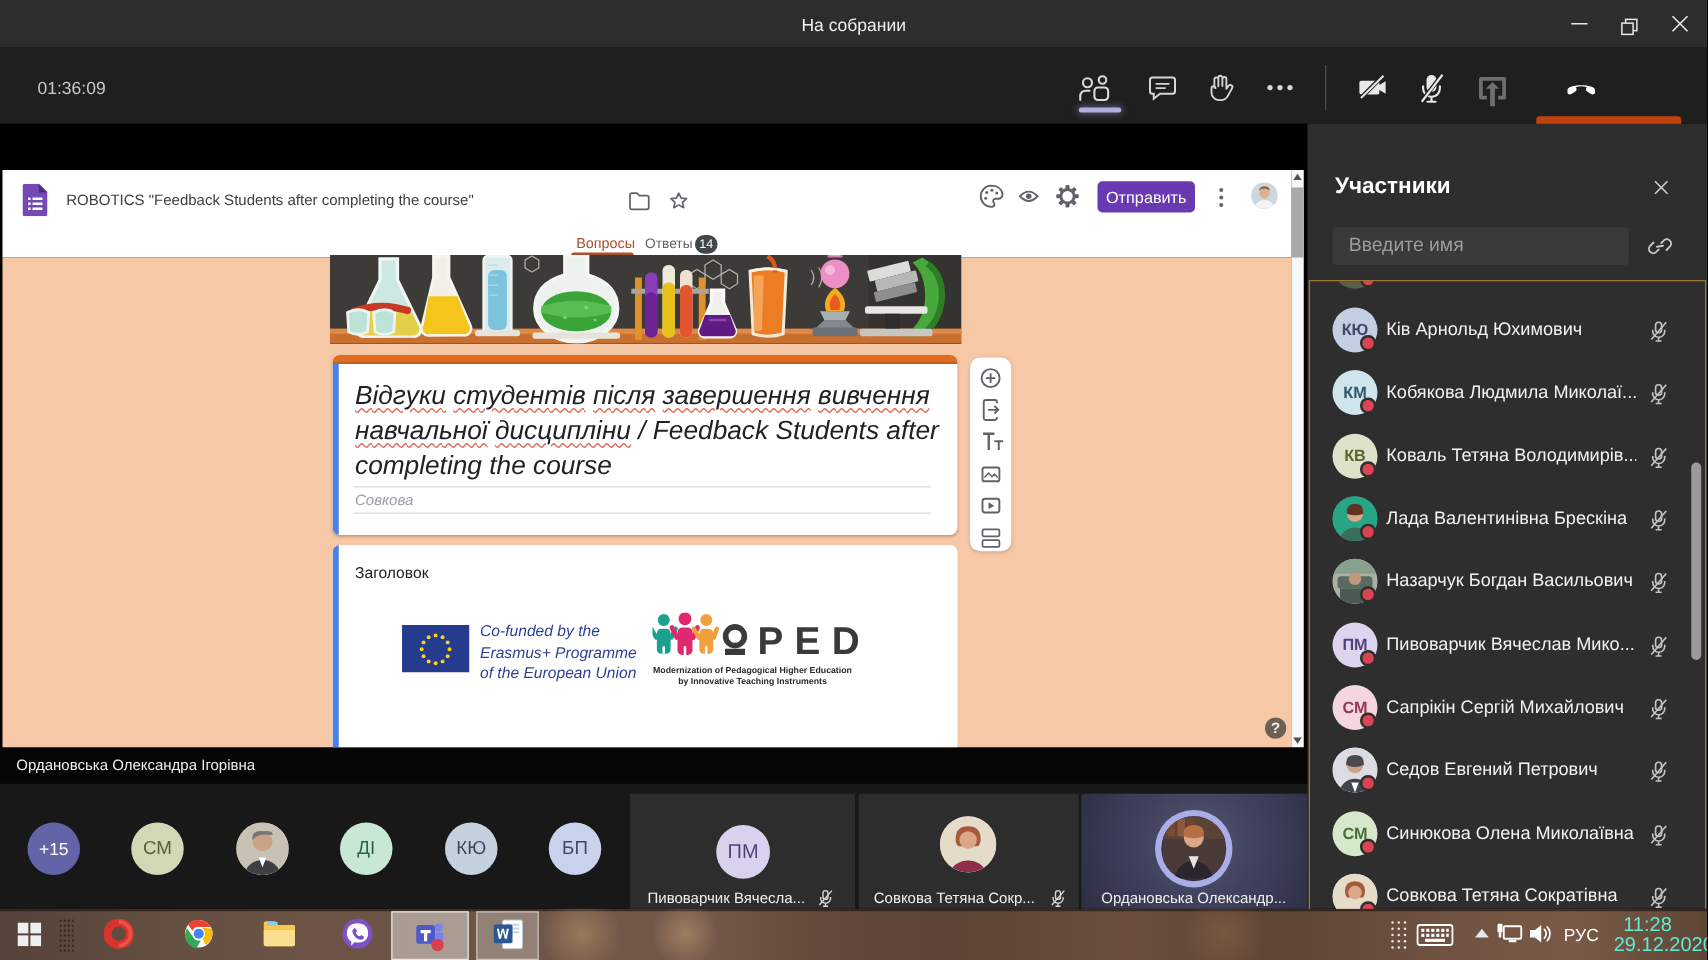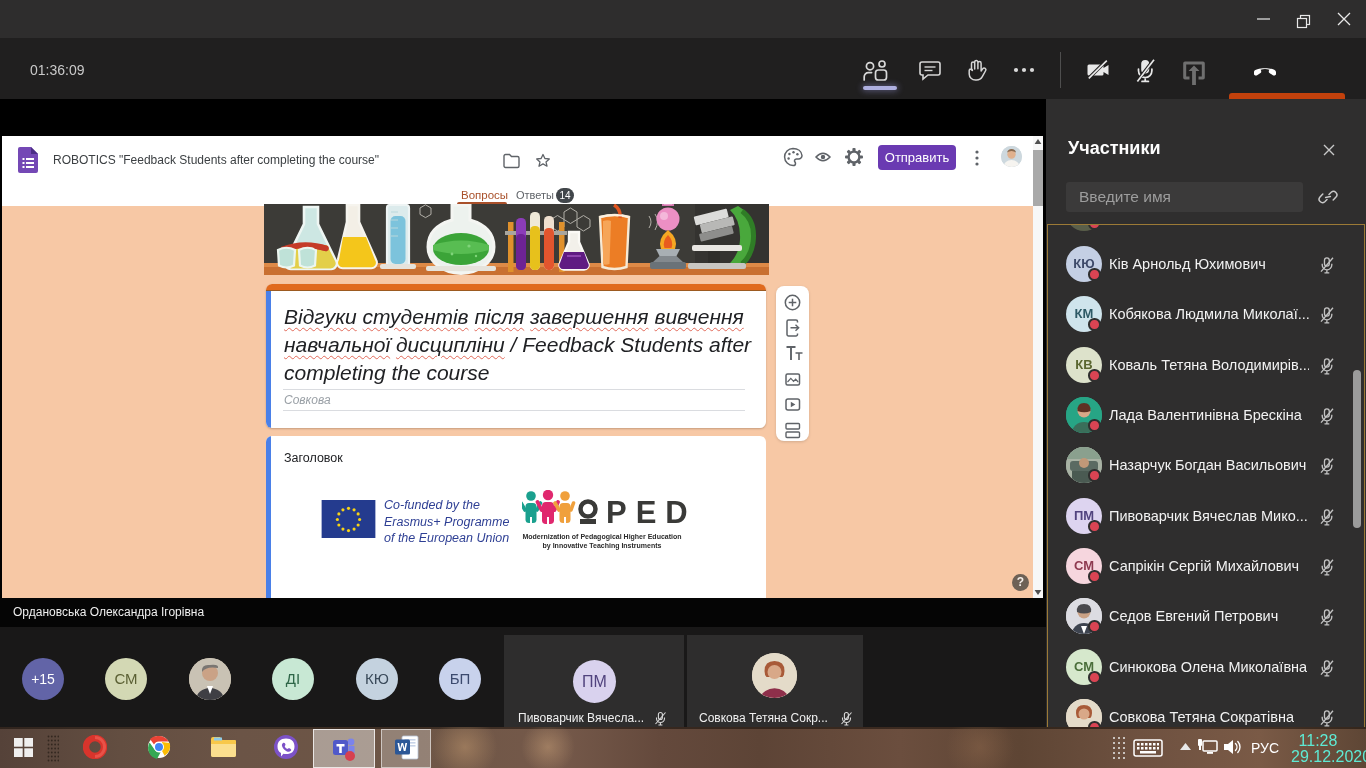--- a/index.html
+++ b/index.html
@@ -74,20 +74,21 @@
   #pscrollthumb{left:307px;top:271px;width:8px;height:158px;background:#9b9b9b;border-radius:4px;}
   
   #taskbar{left:0;top:727px;width:1366px;height:41px;overflow:hidden;}
   .tbtime{color:#5eead4;font-size:16px;text-align:right;}
 </style>
 </head>
 <body>
 <div id="app">
 
   <div class="abs" id="titlebar"></div>
+  <div class="abs" id="titletext">На собрании</div>
   <svg class="abs" style="left:1250px;top:0" width="116" height="38" viewBox="0 0 116 38">
     <line x1="7" y1="19" x2="20" y2="19" stroke="#e8e8e8" stroke-width="1.2"></line>
     <rect x="50.5" y="15.5" width="9" height="9" fill="none" stroke="#e8e8e8" stroke-width="1.2"></rect>
     <rect x="47.5" y="18.5" width="9" height="9" fill="#2e2d2d" stroke="#e8e8e8" stroke-width="1.2"></rect>
     <path d="M88 13 L100 25 M100 13 L88 25" stroke="#e8e8e8" stroke-width="1.3"></path>
   </svg>
 
   <div class="abs" id="toolbar"></div>
   <div class="abs" id="timer">01:36:09</div>
   <div class="abs" id="underline"></div>
@@ -437,20 +438,37 @@
       <div class="abs tilename" style="left:12px;top:76px;">Совкова Тетяна Сокр...</div>
       <svg class="abs" style="left:152px;top:76px" width="15" height="15" viewBox="0 0 15 15">
           <g stroke="#d8d8d8" stroke-width="1.1" fill="none">
             <rect x="5.4" y="1.5" width="4" height="7" rx="2"></rect>
             <path d="M3.5 6.5 v1 a4 4 0 0 0 8 0 v-1 M7.4 12 v2 M5.4 14 h4"></path>
             <line x1="2.5" y1="13" x2="12.5" y2="1.5"></line>
           </g>
         </svg>
     </div>
 
+    <div class="abs tile" style="left:865px;width:181px;background:radial-gradient(circle at 52% 42%, #54556f 0%, #40415c 45%, #2e2e44 100%);">
+      <div class="abs" style="left:59px;top:13px;width:62px;height:62px;border-radius:50%;background:#a9aee8;"></div>
+      <div class="abs avatar" style="left:64px;top:18px;width:52px;height:52px;overflow:hidden;background:#3a3140;">
+        <svg width="50" height="50" viewBox="0 0 50 50">
+            <rect width="50" height="50" fill="#4a3a38"></rect>
+            <rect x="0" y="0" width="50" height="18" fill="#5a4438"></rect>
+            <rect x="4" y="2" width="6" height="14" fill="#7a4a30"></rect>
+            <rect x="12" y="2" width="6" height="14" fill="#8a5a3a"></rect>
+            <rect x="20" y="2" width="6" height="14" fill="#6a4630"></rect>
+            <circle cx="25" cy="17" r="8" fill="#d8a888"></circle>
+            <path d="M25 7 q-9 0 -8 9 q8 3 16 0 q1 -9 -8 -9 z" fill="#b86f46"></path>
+            <path d="M10 50 a15 14 0 0 1 30 0 z" fill="#2c2530"></path>
+            <path d="M21 32 h8 l-4 10 z" fill="#e8e4e0"></path>
+          </svg>
+      </div>
+      <div class="abs tilename" style="left:16px;top:76px;">Ордановська Олександр...</div>
+    </div>
   </div>
 
   <div class="abs" id="panel"></div>
   <div class="abs" style="left:1046px;top:99px" id="panelwrap">
     <div class="abs" id="ptitle">Участники</div>
     <svg class="abs" style="left:276px;top:44px" width="14" height="14" viewBox="0 0 14 14">
         <path d="M2 2 L12 12 M12 2 L2 12" stroke="#c8c8c8" stroke-width="1.4"></path>
       </svg>
     <div class="abs" id="searchbox">Введите имя</div>
     <svg class="abs" style="left:272px;top:90px" width="20" height="16" viewBox="0 0 20 16">

